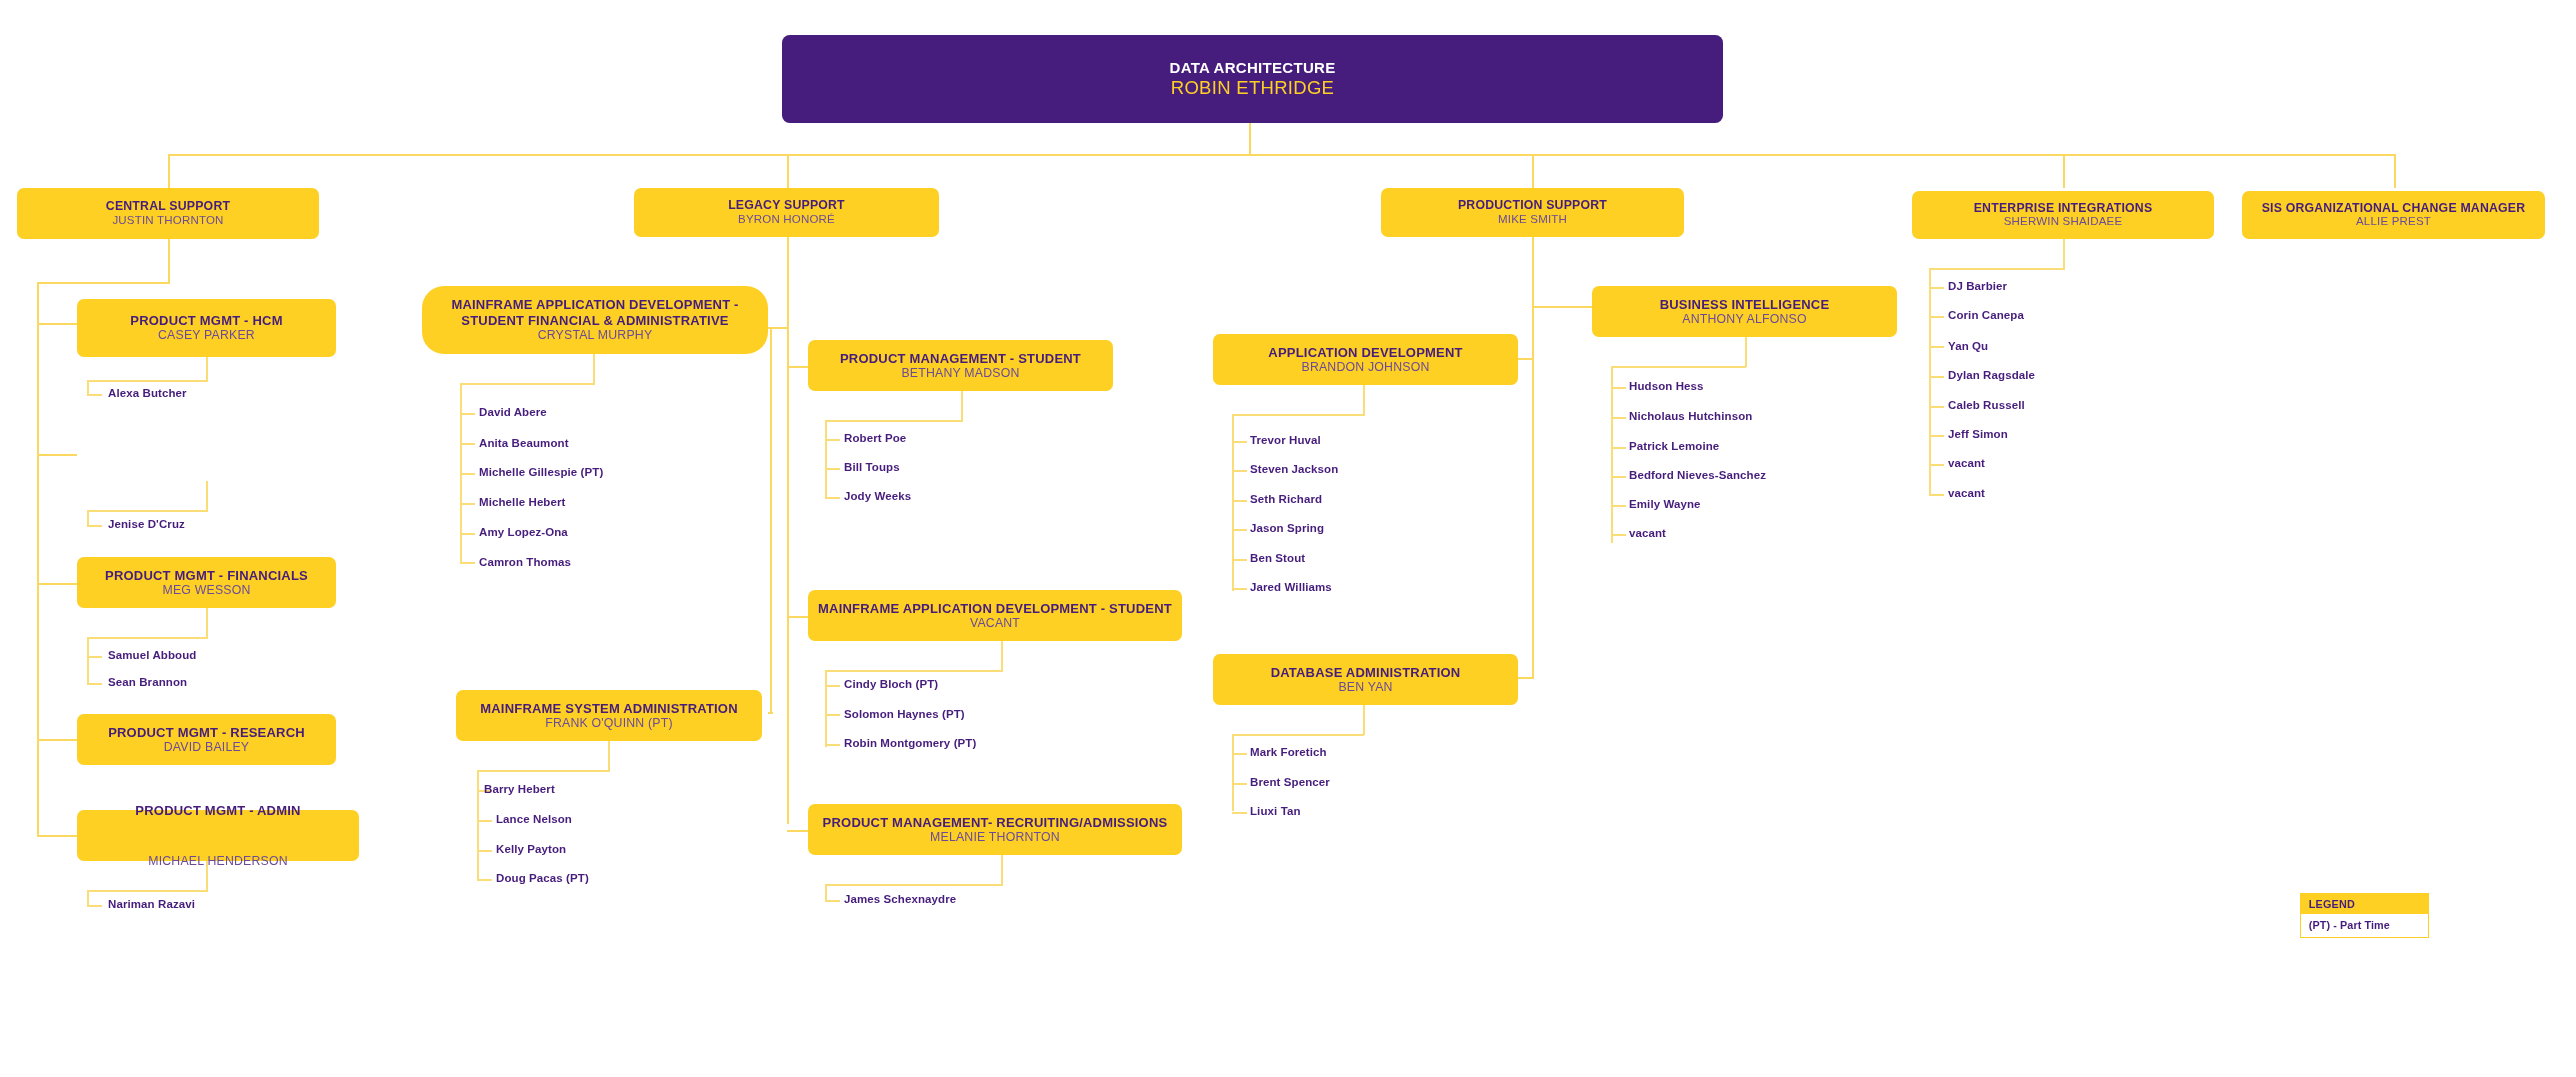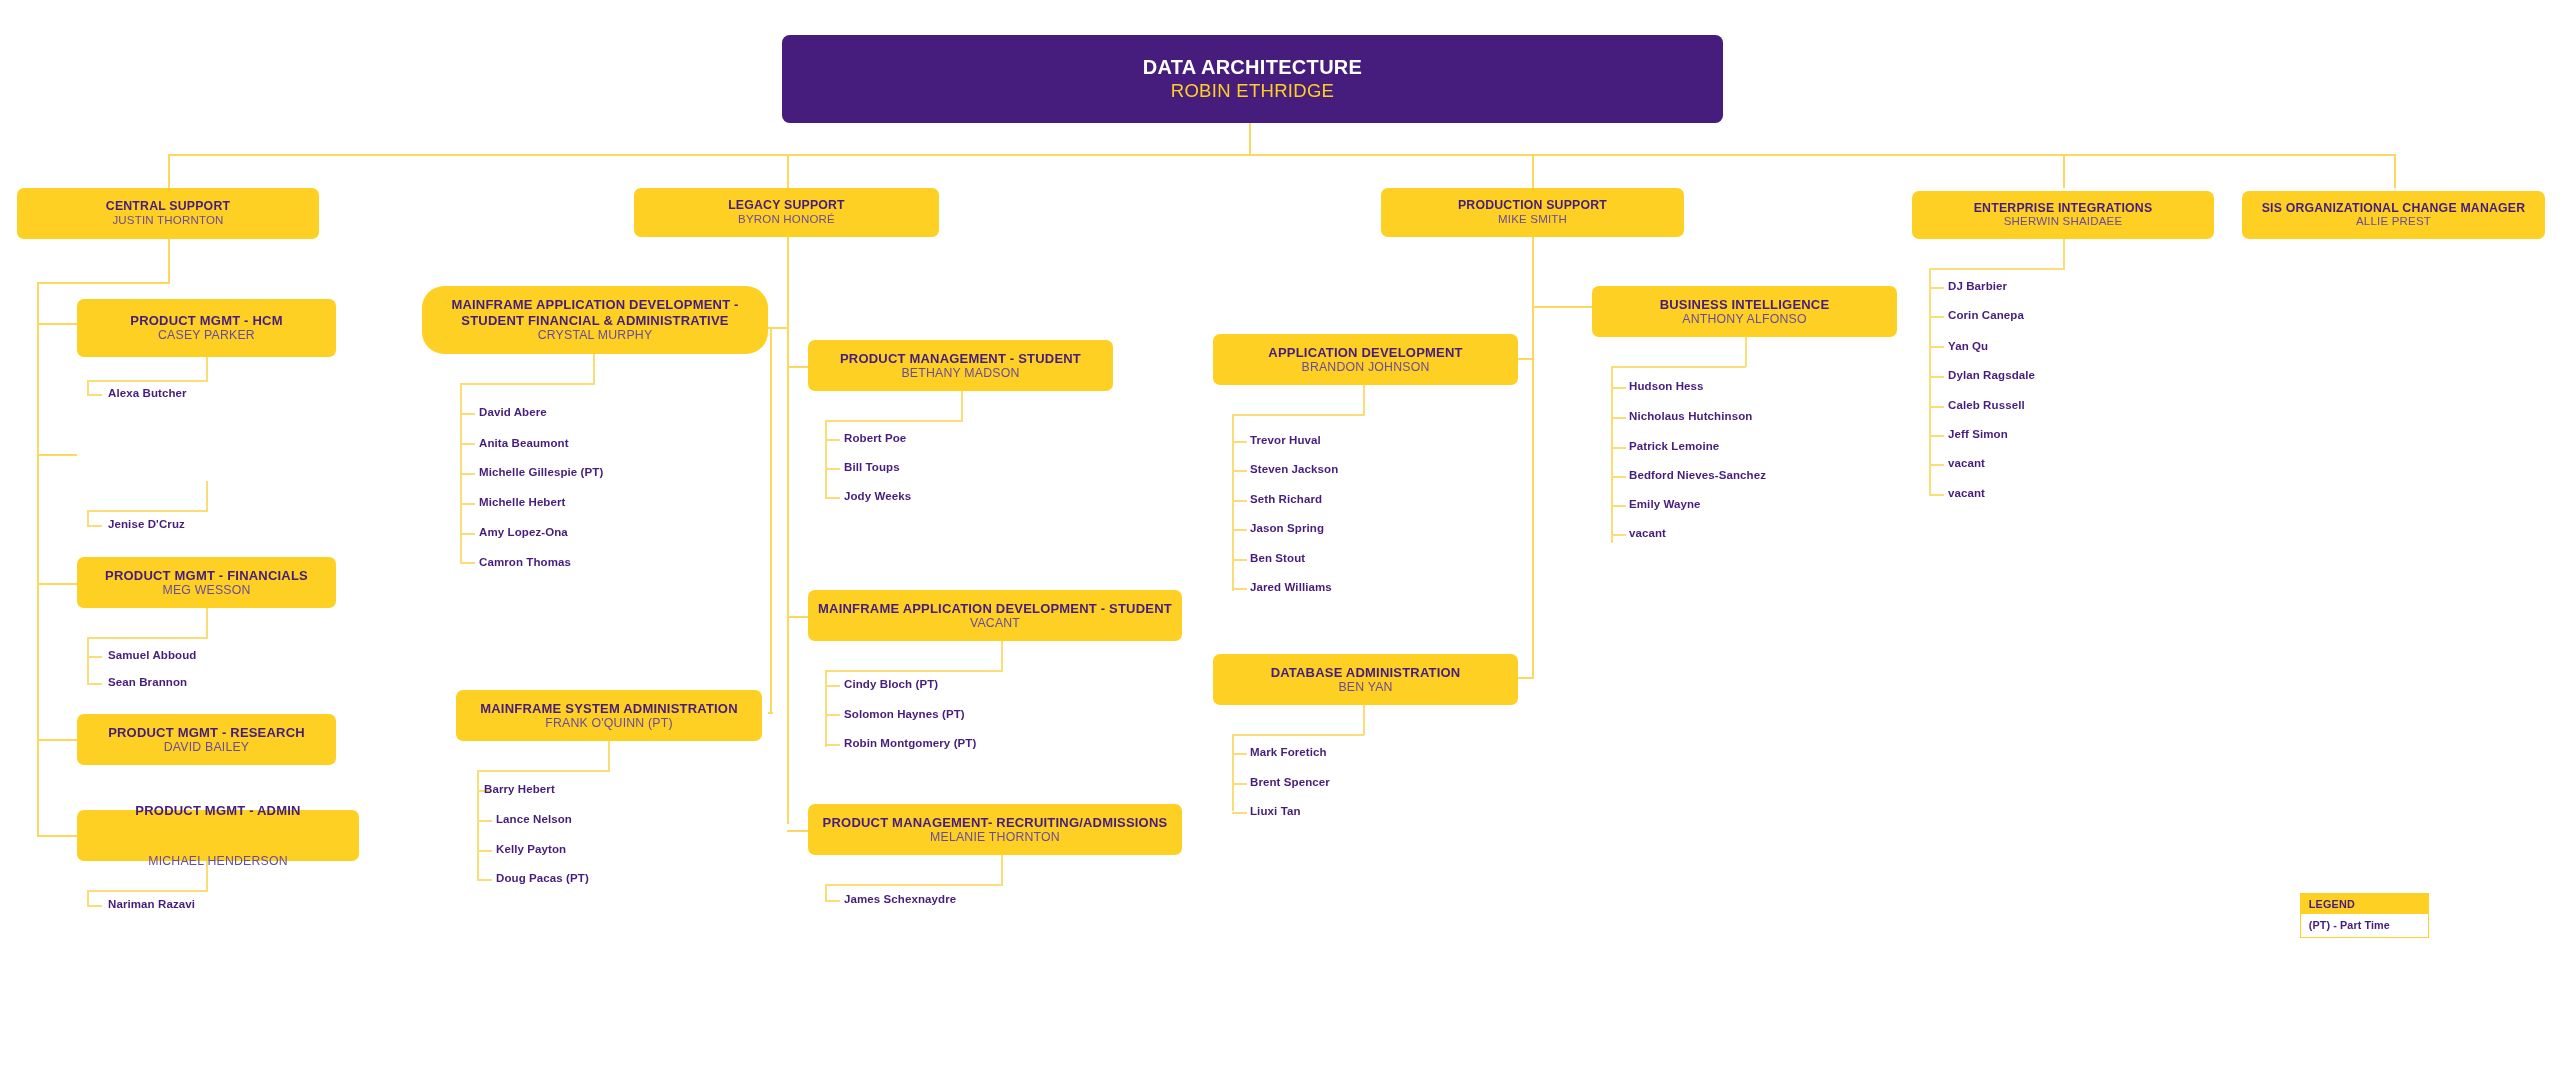--- a/index.html
+++ b/index.html
@@ -54,21 +54,21 @@
     letter-spacing: 0.2px;
   }
 
   
   .node.root {
     background: #461D7C;
     border-radius: 7.7px;
   }
   .node.root .title {
     color: #ffffff;
-    font-size: 20px;
+    font-size: 15px;
     letter-spacing: 0.3px;
   }
   .node.root .person {
     color: #FDD023;
     font-size: 18.5px;
     letter-spacing: 0.3px;
   }
 
   
   .node.tier1 .title { font-size: 12.3px; }

